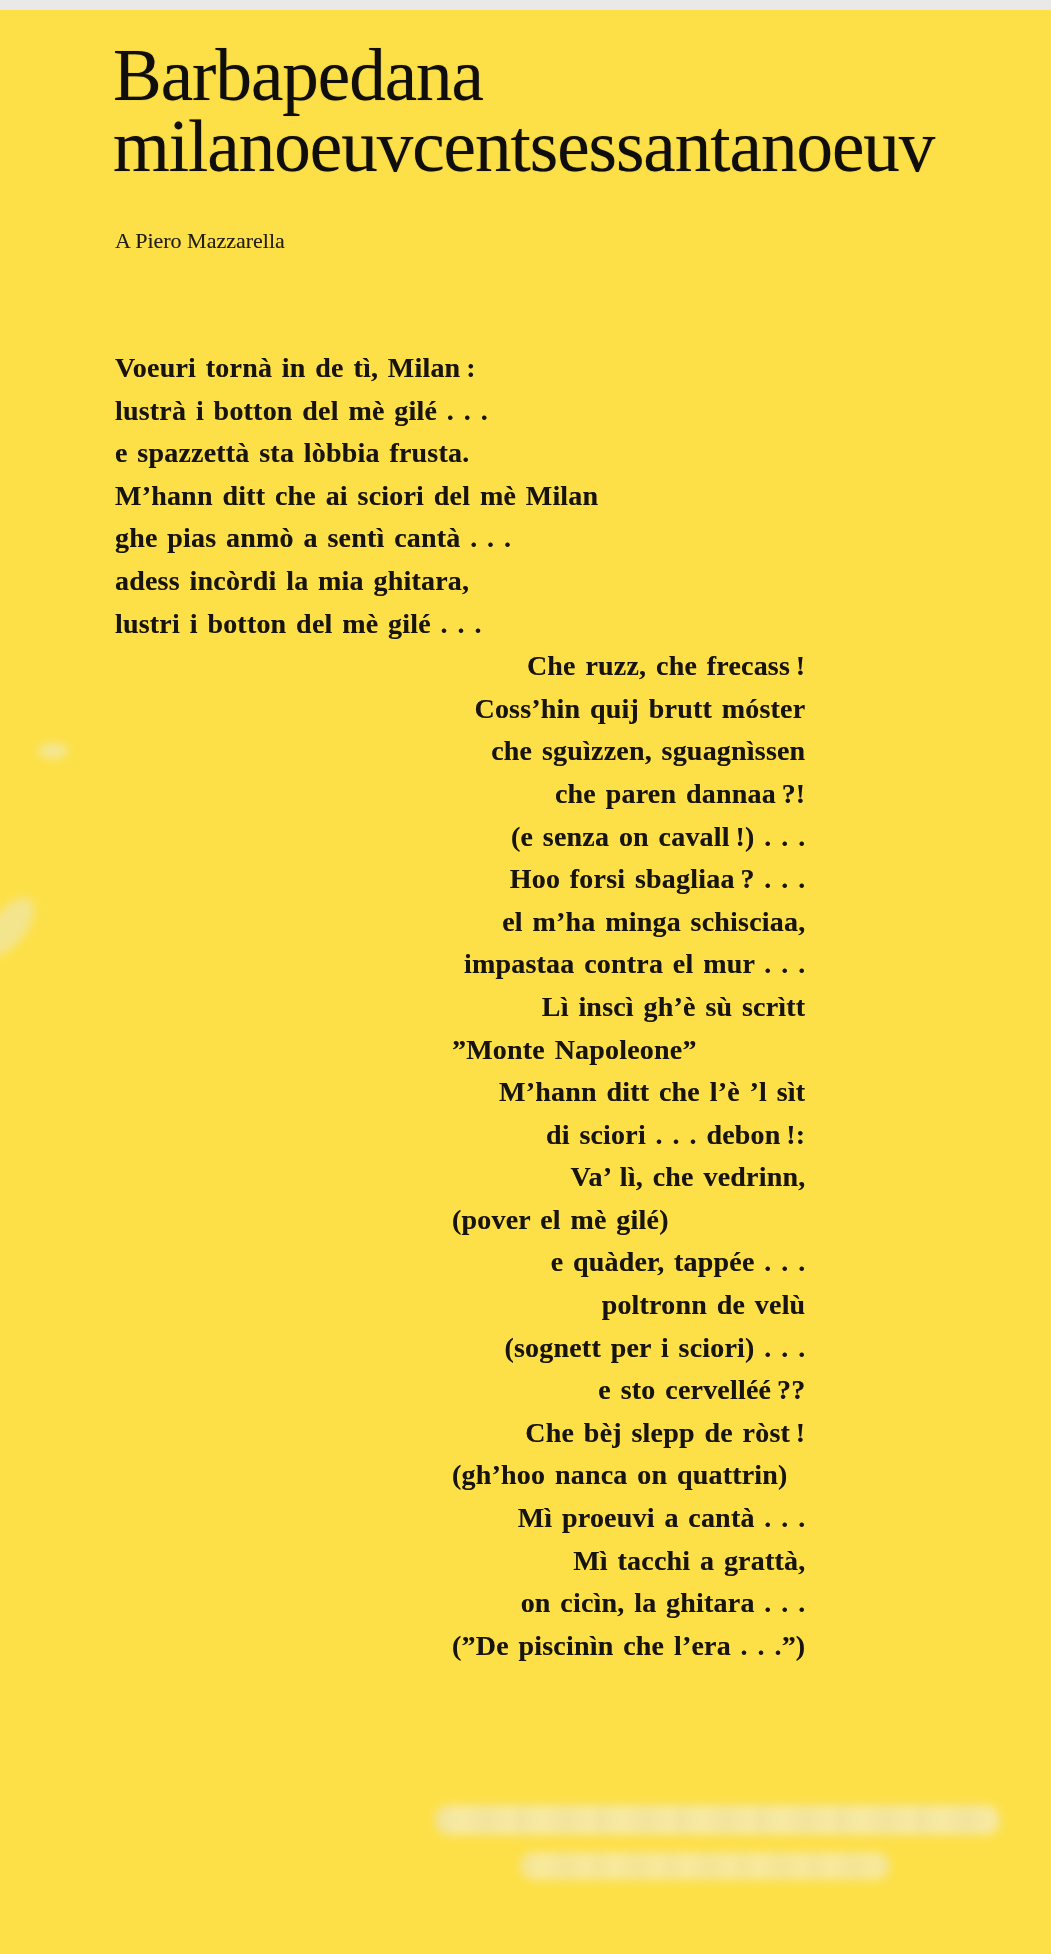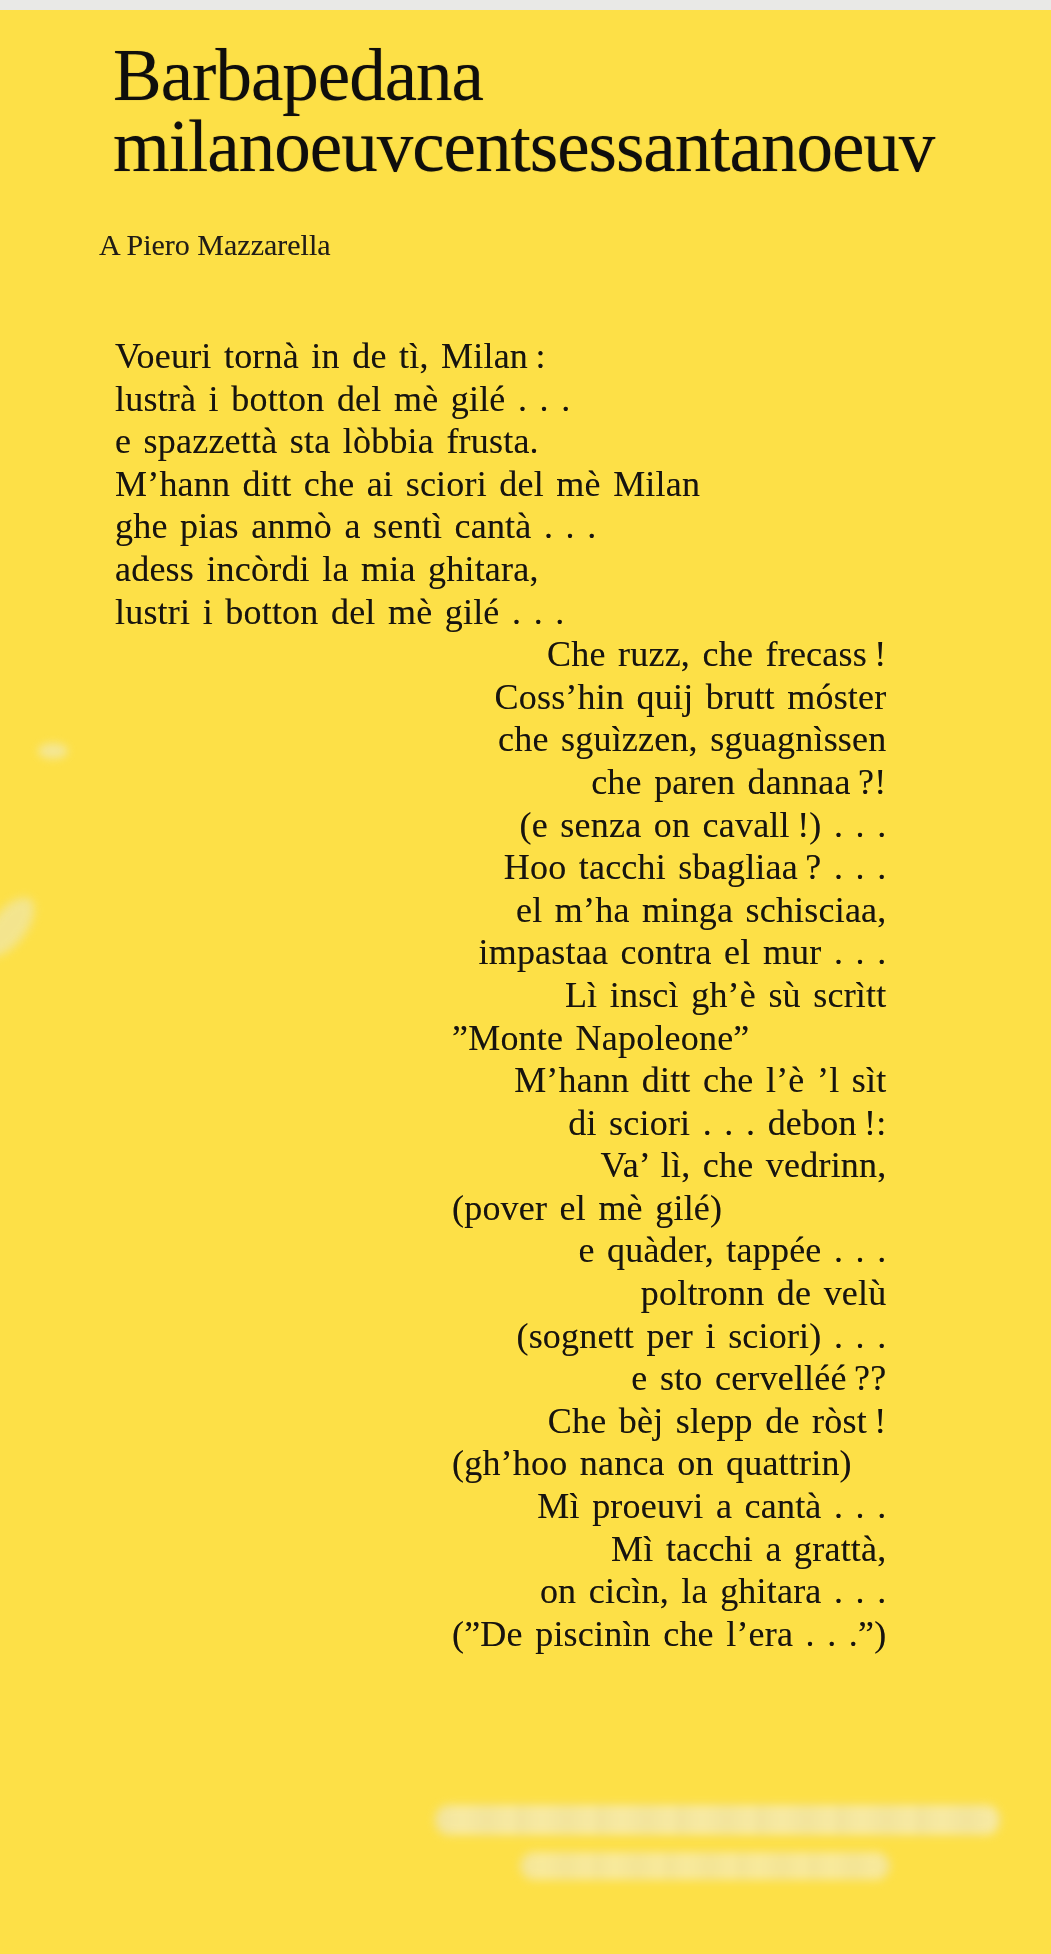--- a/index.html
+++ b/index.html
@@ -23,38 +23,39 @@
     top: 30px;
     font-size: 73px;
     line-height: 71px;
     letter-spacing: -1px;
     color: #0f0e0c;
     text-shadow: 0 0 1px rgba(20,16,10,0.45);
     white-space: nowrap;
   }
   .dedication {
     position: absolute;
-    left: 99px;
+    left: 115px;
     top: 218px;
-    font-size: 30px;
+    font-size: 22px;
     color: #211d17;
     text-shadow: 0 0 0.5px rgba(20,16,10,0.35);
     white-space: nowrap;
   }
   .poem {
     position: absolute;
     left: 115px;
-    top: 325px;
-    font-size: 36px;
+    top: 337px;
+    font-size: 28px;
     line-height: 42.6px;
     letter-spacing: 0.2px;
     word-spacing: 0.09em;
     color: #17140f;
     text-shadow: 0 0 0.6px rgba(25,20,12,0.4);
     white-space: nowrap;
+    font-weight: bold;
   }
   .poem-line.indent-0 { padding-left: 0; }
   .poem-line.indent-1 { padding-left: 77px; text-align: right; }
   .poem-line.indent-2 { padding-left: 337px; }
 
   
   .artifact { position: absolute; pointer-events: none; }
   .smudge-yellow-1 {
     left: 38px; top: 733px; width: 30px; height: 16px;
     background: #f1e9ae; border-radius: 50%;
@@ -99,21 +100,21 @@
       <div class="poem-line indent-0">e spazzettà sta lòbbia frusta.</div>
       <div class="poem-line indent-0">M’hann ditt che ai sciori del mè Milan</div>
       <div class="poem-line indent-0">ghe pias anmò a sentì cantà . . .</div>
       <div class="poem-line indent-0">adess incòrdi la mia ghitara,</div>
       <div class="poem-line indent-0">lustri i botton del mè gilé . . .</div>
       <div class="poem-line indent-1">Che ruzz, che frecass !</div>
       <div class="poem-line indent-1">Coss’hin quij brutt móster</div>
       <div class="poem-line indent-1">che sguìzzen, sguagnìssen</div>
       <div class="poem-line indent-1">che paren dannaa ?!</div>
       <div class="poem-line indent-1">(e senza on cavall !) . . .</div>
-      <div class="poem-line indent-1">Hoo tacchi sbagliaa ? . . .</div>
+      <div class="poem-line indent-1">Hoo forsi sbagliaa ? . . .</div>
       <div class="poem-line indent-1">el m’ha minga schisciaa,</div>
       <div class="poem-line indent-1">impastaa contra el mur . . .</div>
       <div class="poem-line indent-1">Lì inscì gh’è sù scrìtt</div>
       <div class="poem-line indent-2">”Monte Napoleone”</div>
       <div class="poem-line indent-1">M’hann ditt che l’è ’l sìt</div>
       <div class="poem-line indent-1">di sciori . . . debon !:</div>
       <div class="poem-line indent-1">Va’ lì, che vedrinn,</div>
       <div class="poem-line indent-2">(pover el mè gilé)</div>
       <div class="poem-line indent-1">e quàder, tappée . . .</div>
       <div class="poem-line indent-1">poltronn de velù</div>

